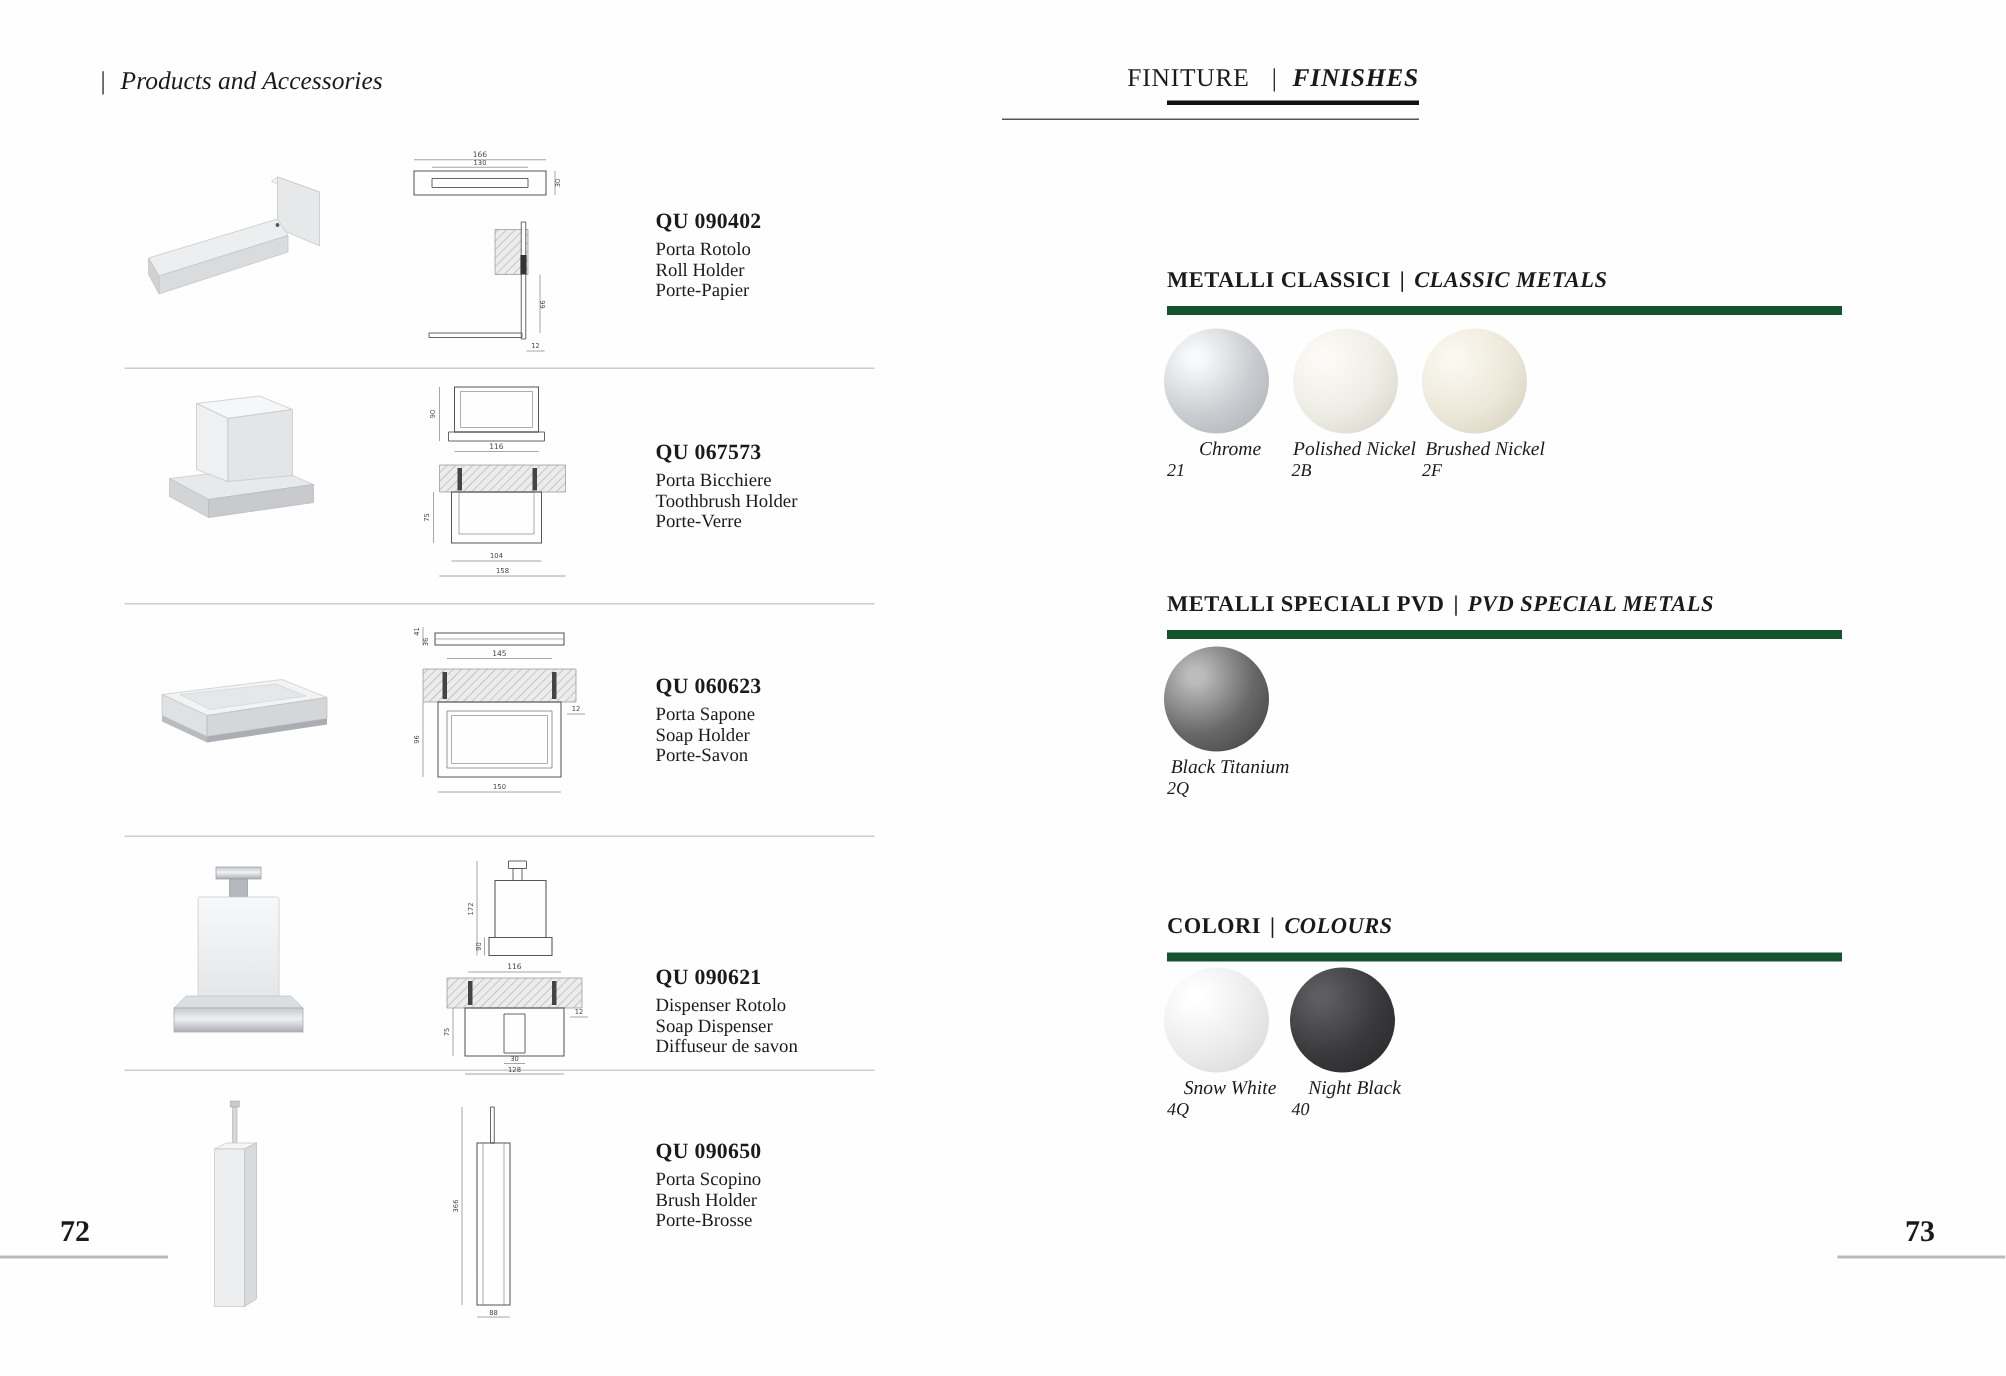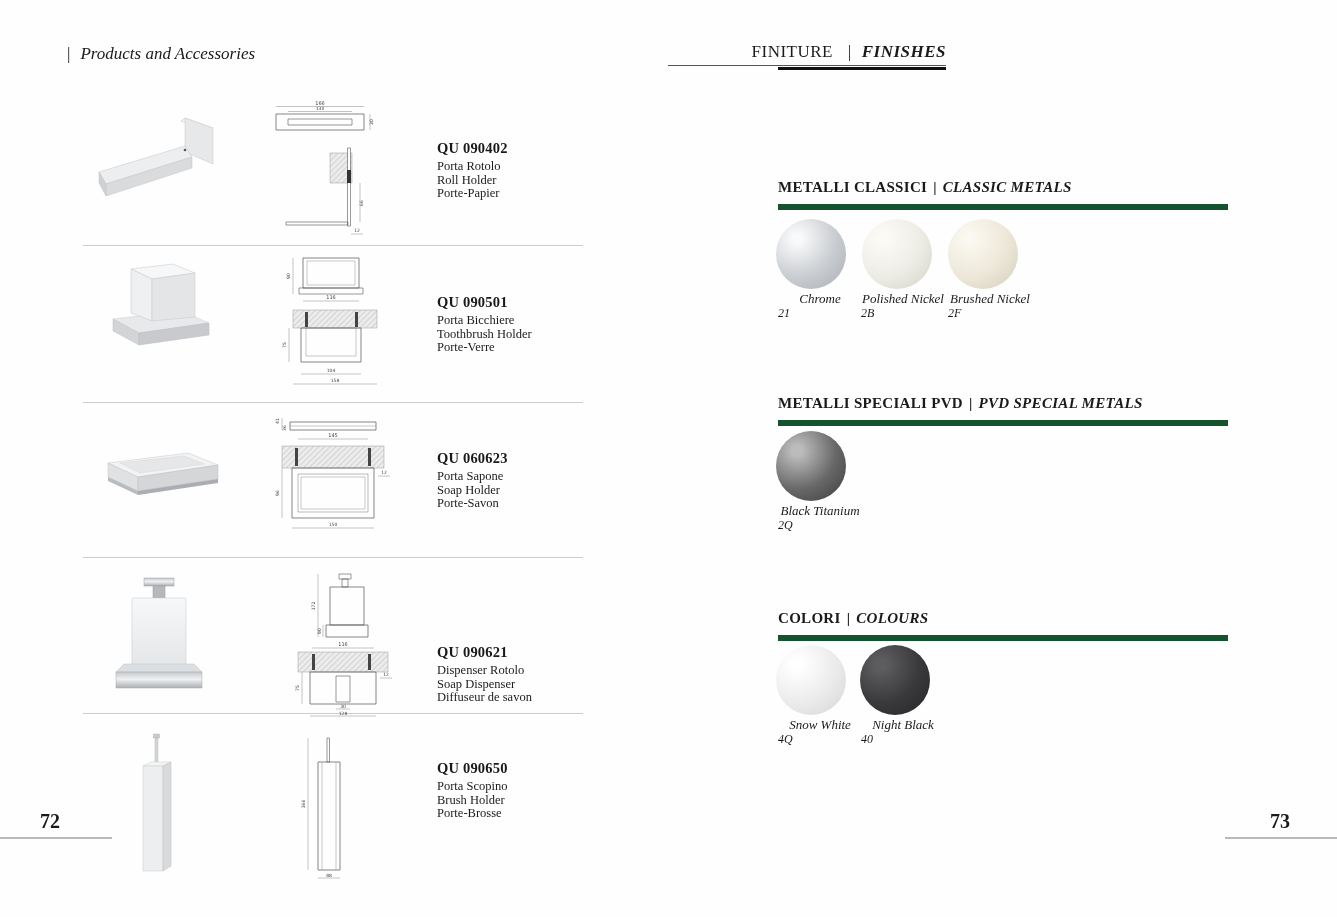--- a/index.html
+++ b/index.html
@@ -9,21 +9,21 @@
   }
   .abs{position:absolute;}
 
   
   .lp-header{left:57px;top:44px;display:flex;align-items:baseline;white-space:nowrap;}
   .lp-title{font-size:22px;font-style:italic;letter-spacing:.5px;}
   .hdr-sep{font-size:17px;font-weight:300;margin:0 10px;color:#222;}
   .lp-sub{font-size:17px;font-style:italic;}
 
   
-  .rp-header{left:668px;top:42px;width:278px;text-align:right;border-bottom:1px solid #555;padding-bottom:3px;}
+  .rp-header{left:668px;top:42px;width:278px;text-align:right;border-bottom:1px solid #555;padding-bottom:17px;}
   .rp-header .txt{font-size:17px;letter-spacing:.5px;white-space:nowrap;}
   .rp-title{font-style:normal;}
   .rp-sub{font-style:italic;font-weight:bold;}
   .rp-thickline{left:778px;top:67px;width:168px;height:3px;background:#111;}
 
   
   .divider{left:83px;width:500px;height:1px;background:#ccc;}
   .ptext{left:437px;width:200px;}
   .pcode{font-size:14.5px;font-weight:bold;margin-bottom:3px;letter-spacing:.2px;}
   .pline{font-size:12.5px;line-height:13.5px;}
@@ -134,21 +134,21 @@
   <rect x="26" y="80" width="60" height="34" fill="none" stroke="#555" stroke-width=".7"></rect>
   <rect x="31" y="80" width="50" height="28" fill="none" stroke="#777" stroke-width=".4"></rect>
   <line x1="14" y1="80" x2="14" y2="114" stroke="#888" stroke-width=".5"></line>
   <text x="11" y="97" class="dims" transform="rotate(-90 11 97)">75</text>
   <line x1="26" y1="126" x2="86" y2="126" stroke="#888" stroke-width=".5"></line>
   <text x="56" y="124" class="dims">104</text>
   <line x1="18" y1="136" x2="102" y2="136" stroke="#888" stroke-width=".5"></line>
   <text x="60" y="134" class="dims">158</text>
 </svg>
 <div class="abs ptext" style="top:294px">
-  <div class="pcode">QU 090501</div>
+  <div class="pcode">QU 067573</div>
   <div class="pline">Porta Bicchiere</div>
   <div class="pline">Toothbrush Holder</div>
   <div class="pline">Porte-Verre</div>
 </div>
 
 <svg class="abs" style="left:100px;top:435px" width="125" height="70" viewBox="0 0 125 70">
   <polygon points="8,28 88,18 118,30 38,42" fill="#f2f3f4" stroke="#c8c9cb" stroke-width=".5"></polygon>
   <polygon points="20,28 84,21 104,29 40,38" fill="#e6e7e9" stroke="#cfd0d2" stroke-width=".4"></polygon>
   <polygon points="8,28 38,42 38,56 8,42" fill="#dfe1e3" stroke="#c4c5c7" stroke-width=".5"></polygon>
   <polygon points="38,42 118,30 118,44 38,56" fill="#d4d6d8" stroke="#bcbdc0" stroke-width=".5"></polygon>

